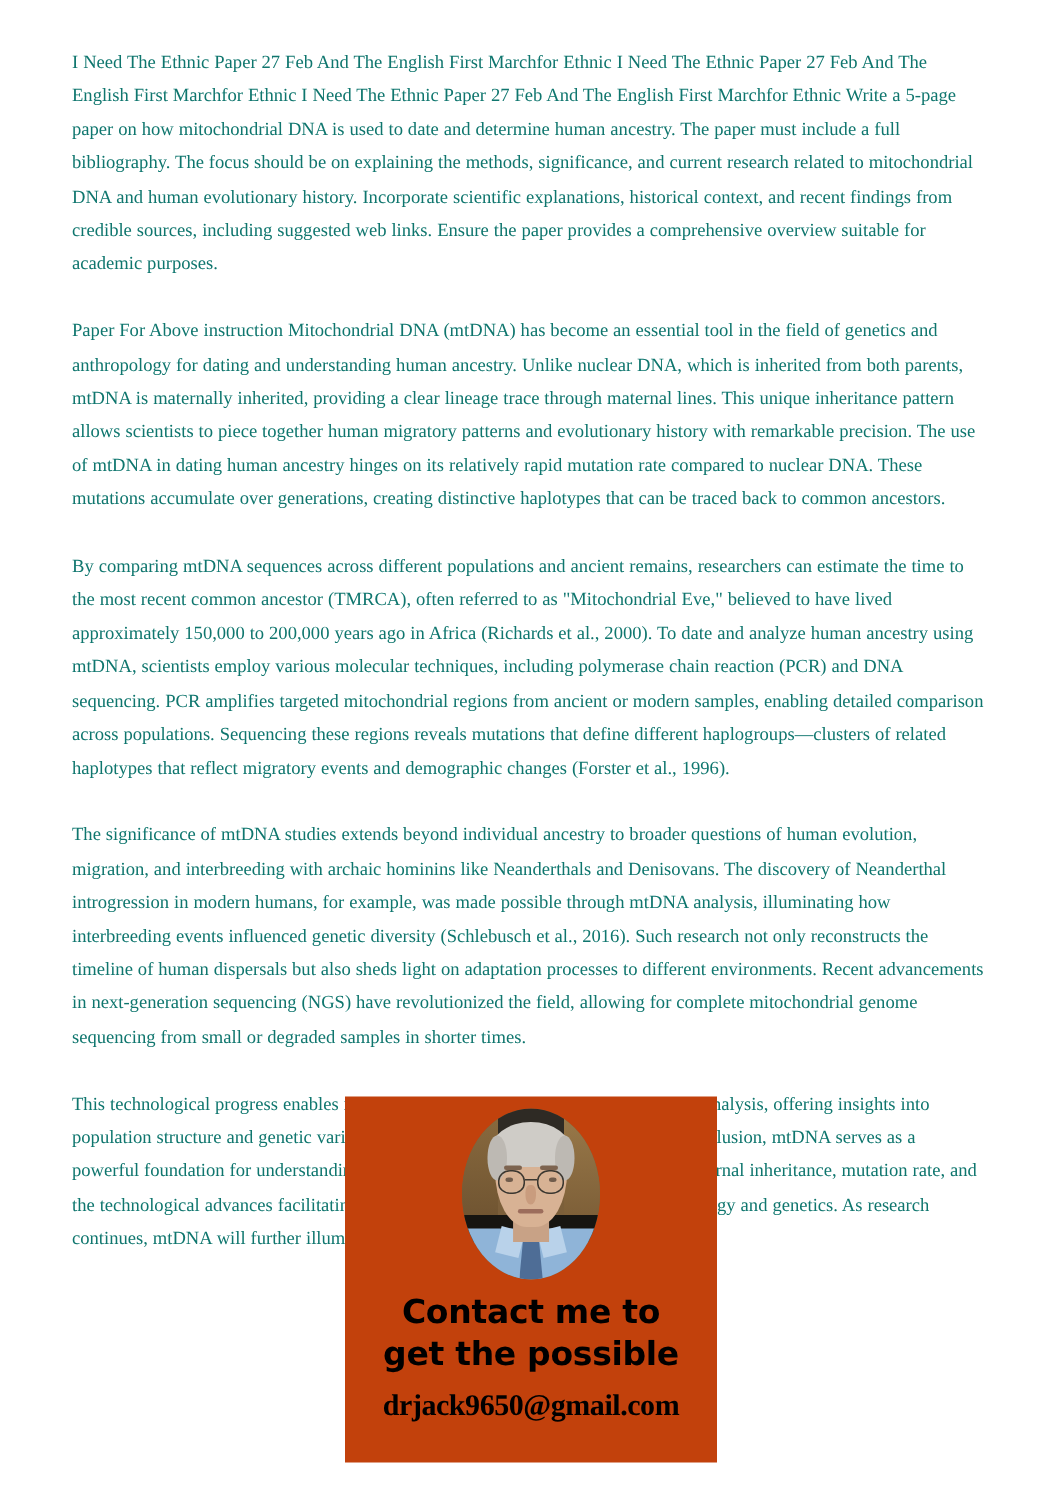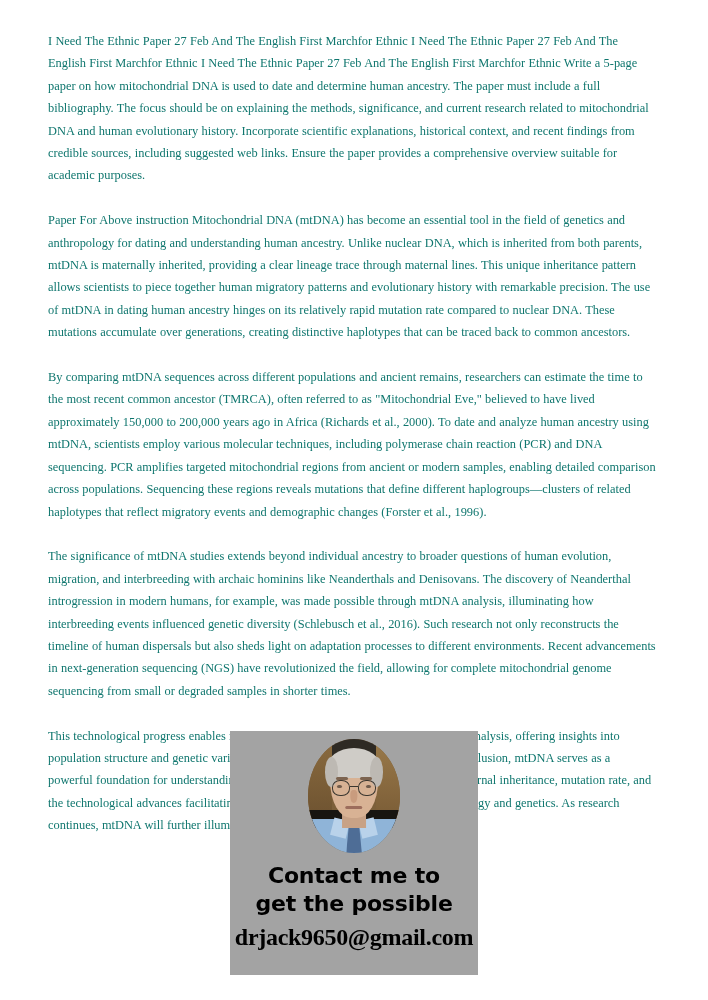--- a/index.html
+++ b/index.html
@@ -172,41 +172,41 @@
     text-align: center;
     letter-spacing: -0.2px;
   }
   #card-headline .hl {
     display: block;
   }
   #card-email {
     margin-top: 7px;
     font-family: "Liberation Serif", "DejaVu Serif", serif;
     font-weight: bold;
-    font-size: 24px;
+    font-size: 20px;
     line-height: 24px;
     color: #000000;
     text-align: center;
     letter-spacing: -0.3px;
   }
 </style>
 </head>
 <body>
 
 <div id="page">
 
   <div id="doc-body">
     <p class="para">I Need The Ethnic Paper 27 Feb And The English First Marchfor Ethnic I Need The Ethnic Paper 27 Feb And The English First Marchfor Ethnic I Need The Ethnic Paper 27 Feb And The English First Marchfor Ethnic Write a 5-page paper on how mitochondrial DNA is used to date and determine human ancestry. The paper must include a full bibliography. The focus should be on explaining the methods, significance, and current research related to mitochondrial DNA and human evolutionary history. Incorporate scientific explanations, historical context, and recent findings from credible sources, including suggested web links. Ensure the paper provides a comprehensive overview suitable for academic purposes.</p>
     <p class="para">Paper For Above instruction Mitochondrial DNA (mtDNA) has become an essential tool in the field of genetics and anthropology for dating and understanding human ancestry. Unlike nuclear DNA, which is inherited from both parents, mtDNA is maternally inherited, providing a clear lineage trace through maternal lines. This unique inheritance pattern allows scientists to piece together human migratory patterns and evolutionary history with remarkable precision. The use of mtDNA in dating human ancestry hinges on its relatively rapid mutation rate compared to nuclear DNA. These mutations accumulate over generations, creating distinctive haplotypes that can be traced back to common ancestors.</p>
     <p class="para">By comparing mtDNA sequences across different populations and ancient remains, researchers can estimate the time to the most recent common ancestor (TMRCA), often referred to as "Mitochondrial Eve," believed to have lived approximately 150,000 to 200,000 years ago in Africa (Richards et al., 2000). To date and analyze human ancestry using mtDNA, scientists employ various molecular techniques, including polymerase chain reaction (PCR) and DNA sequencing. PCR amplifies targeted mitochondrial regions from ancient or modern samples, enabling detailed comparison across populations. Sequencing these regions reveals mutations that define different haplogroups—clusters of related haplotypes that reflect migratory events and demographic changes (Forster et al., 1996).</p>
     <p class="para">The significance of mtDNA studies extends beyond individual ancestry to broader questions of human evolution, migration, and interbreeding with archaic hominins like Neanderthals and Denisovans. The discovery of Neanderthal introgression in modern humans, for example, was made possible through mtDNA analysis, illuminating how interbreeding events influenced genetic diversity (Schlebusch et al., 2016). Such research not only reconstructs the timeline of human dispersals but also sheds light on adaptation processes to different environments. Recent advancements in next-generation sequencing (NGS) have revolutionized the field, allowing for complete mitochondrial genome sequencing from small or degraded samples in shorter times.</p>
     <p class="para">This technological progress enables more accurate and comprehensive phylogenetic analysis, offering insights into population structure and genetic variation over time (Poinar &amp; Hedges, 2012). In conclusion, mtDNA serves as a powerful foundation for understanding human origins and migration patterns. Its maternal inheritance, mutation rate, and the technological advances facilitating its analysis make it indispensable in anthropology and genetics. As research continues, mtDNA will further illuminate the intricacies of complex evolutionary</p>
   </div>
 
-  <div id="contact-card" style="background: #a3a3a3;">
+  <div id="contact-card" style="background: #c2410c;">
 
     <div id="avatar">
       <div class="ph-wall-l"></div>
       <div class="ph-wall-r"></div>
       <div class="ph-wall-c"></div>
       <div class="ph-dark-band"></div>
       <div class="ph-shirt"></div>
       <div class="ph-tie"></div>
       <div class="ph-collar-l"></div>
       <div class="ph-collar-r"></div>

